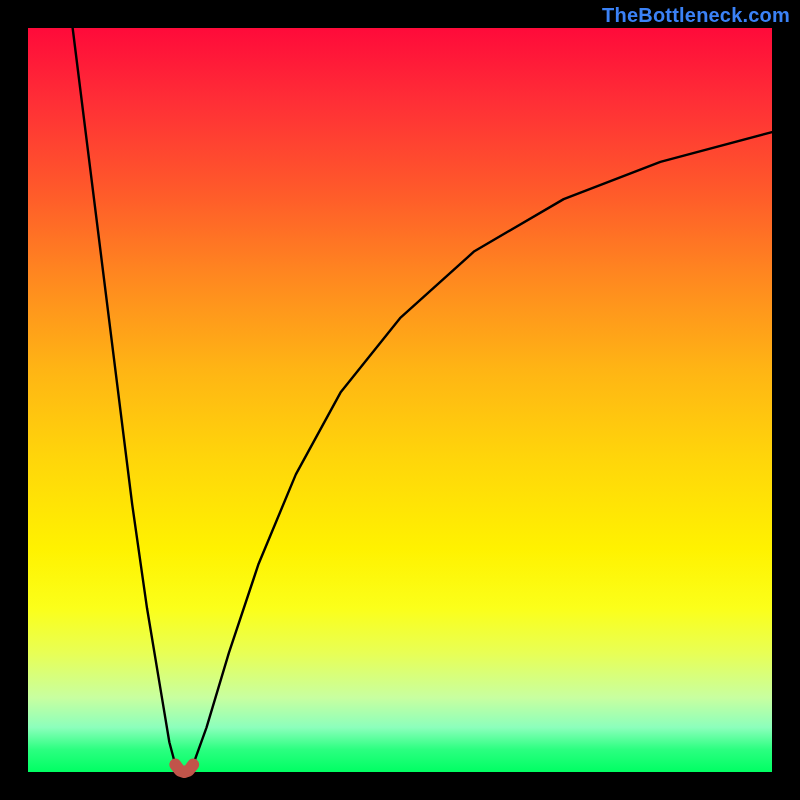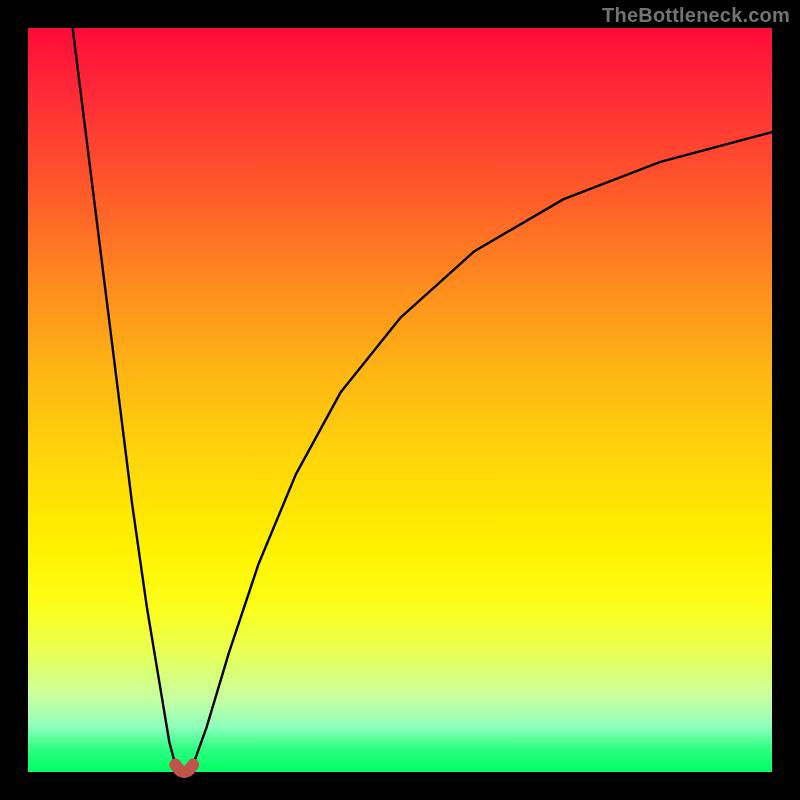--- a/index.html
+++ b/index.html
@@ -62,21 +62,21 @@
     stroke-linecap: round;
     stroke-linejoin: round;
   }
   .watermark {
     position: absolute;
     top: 4px;
     right: 10px;
     font-family: Arial, Helvetica, sans-serif;
     font-size: 20px;
     font-weight: 600;
-    color: #737373;
+    color: #3b82f6;
     user-select: none;
     letter-spacing: 0.2px;
   }
 </style>
 </head>
 <body>
 
 <div class="frame">
   <div class="watermark">TheBottleneck.com</div>
 

